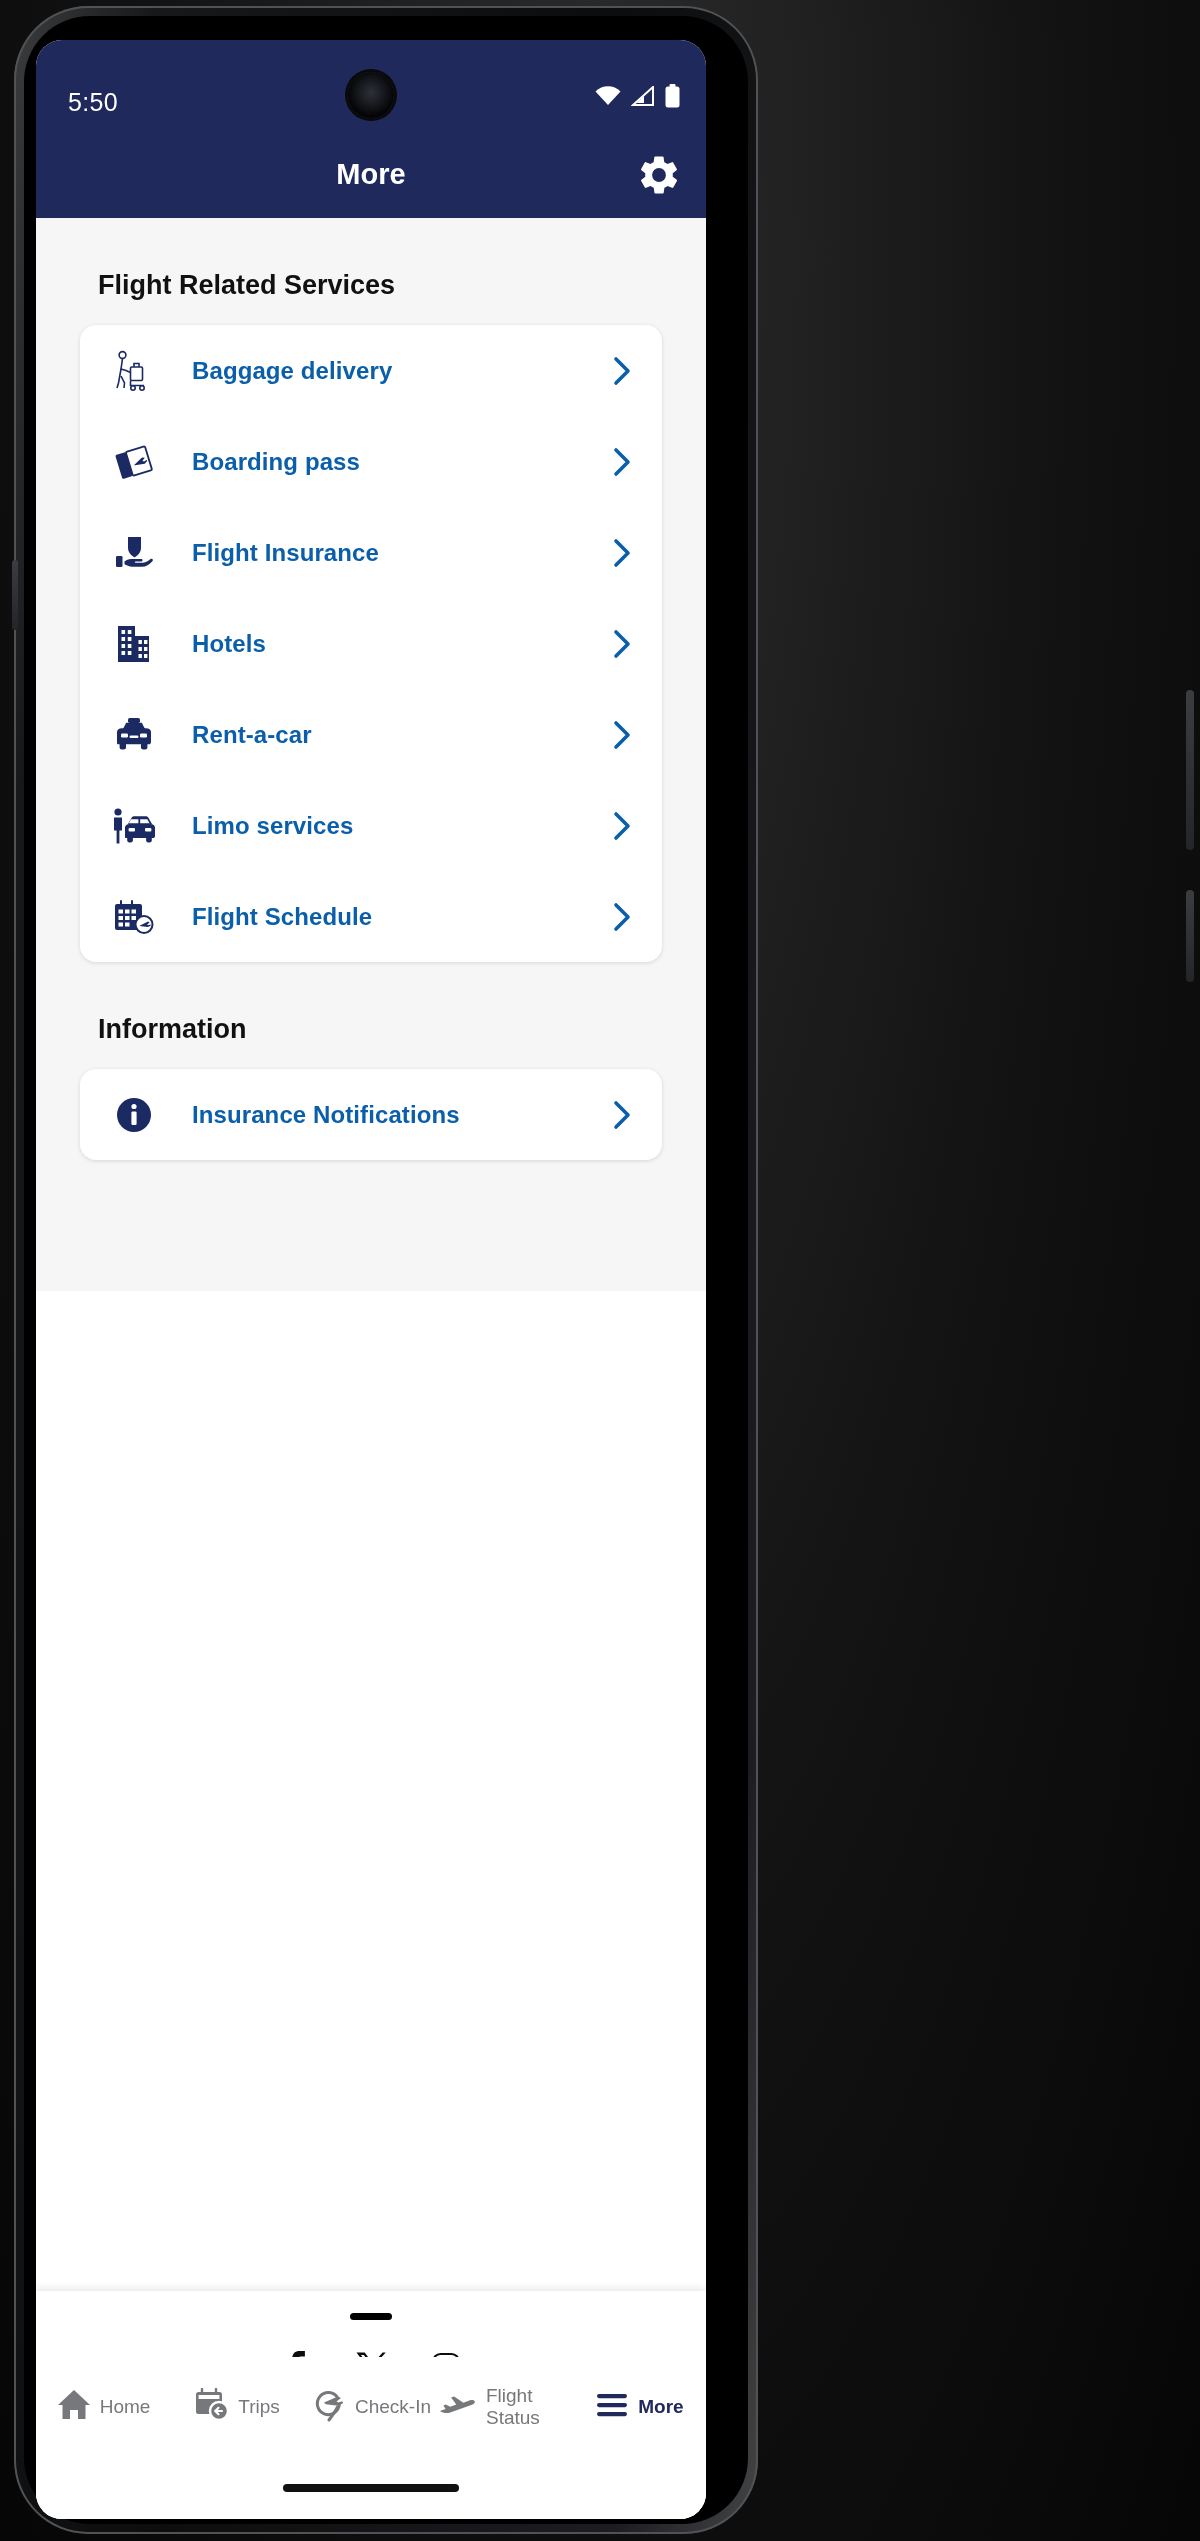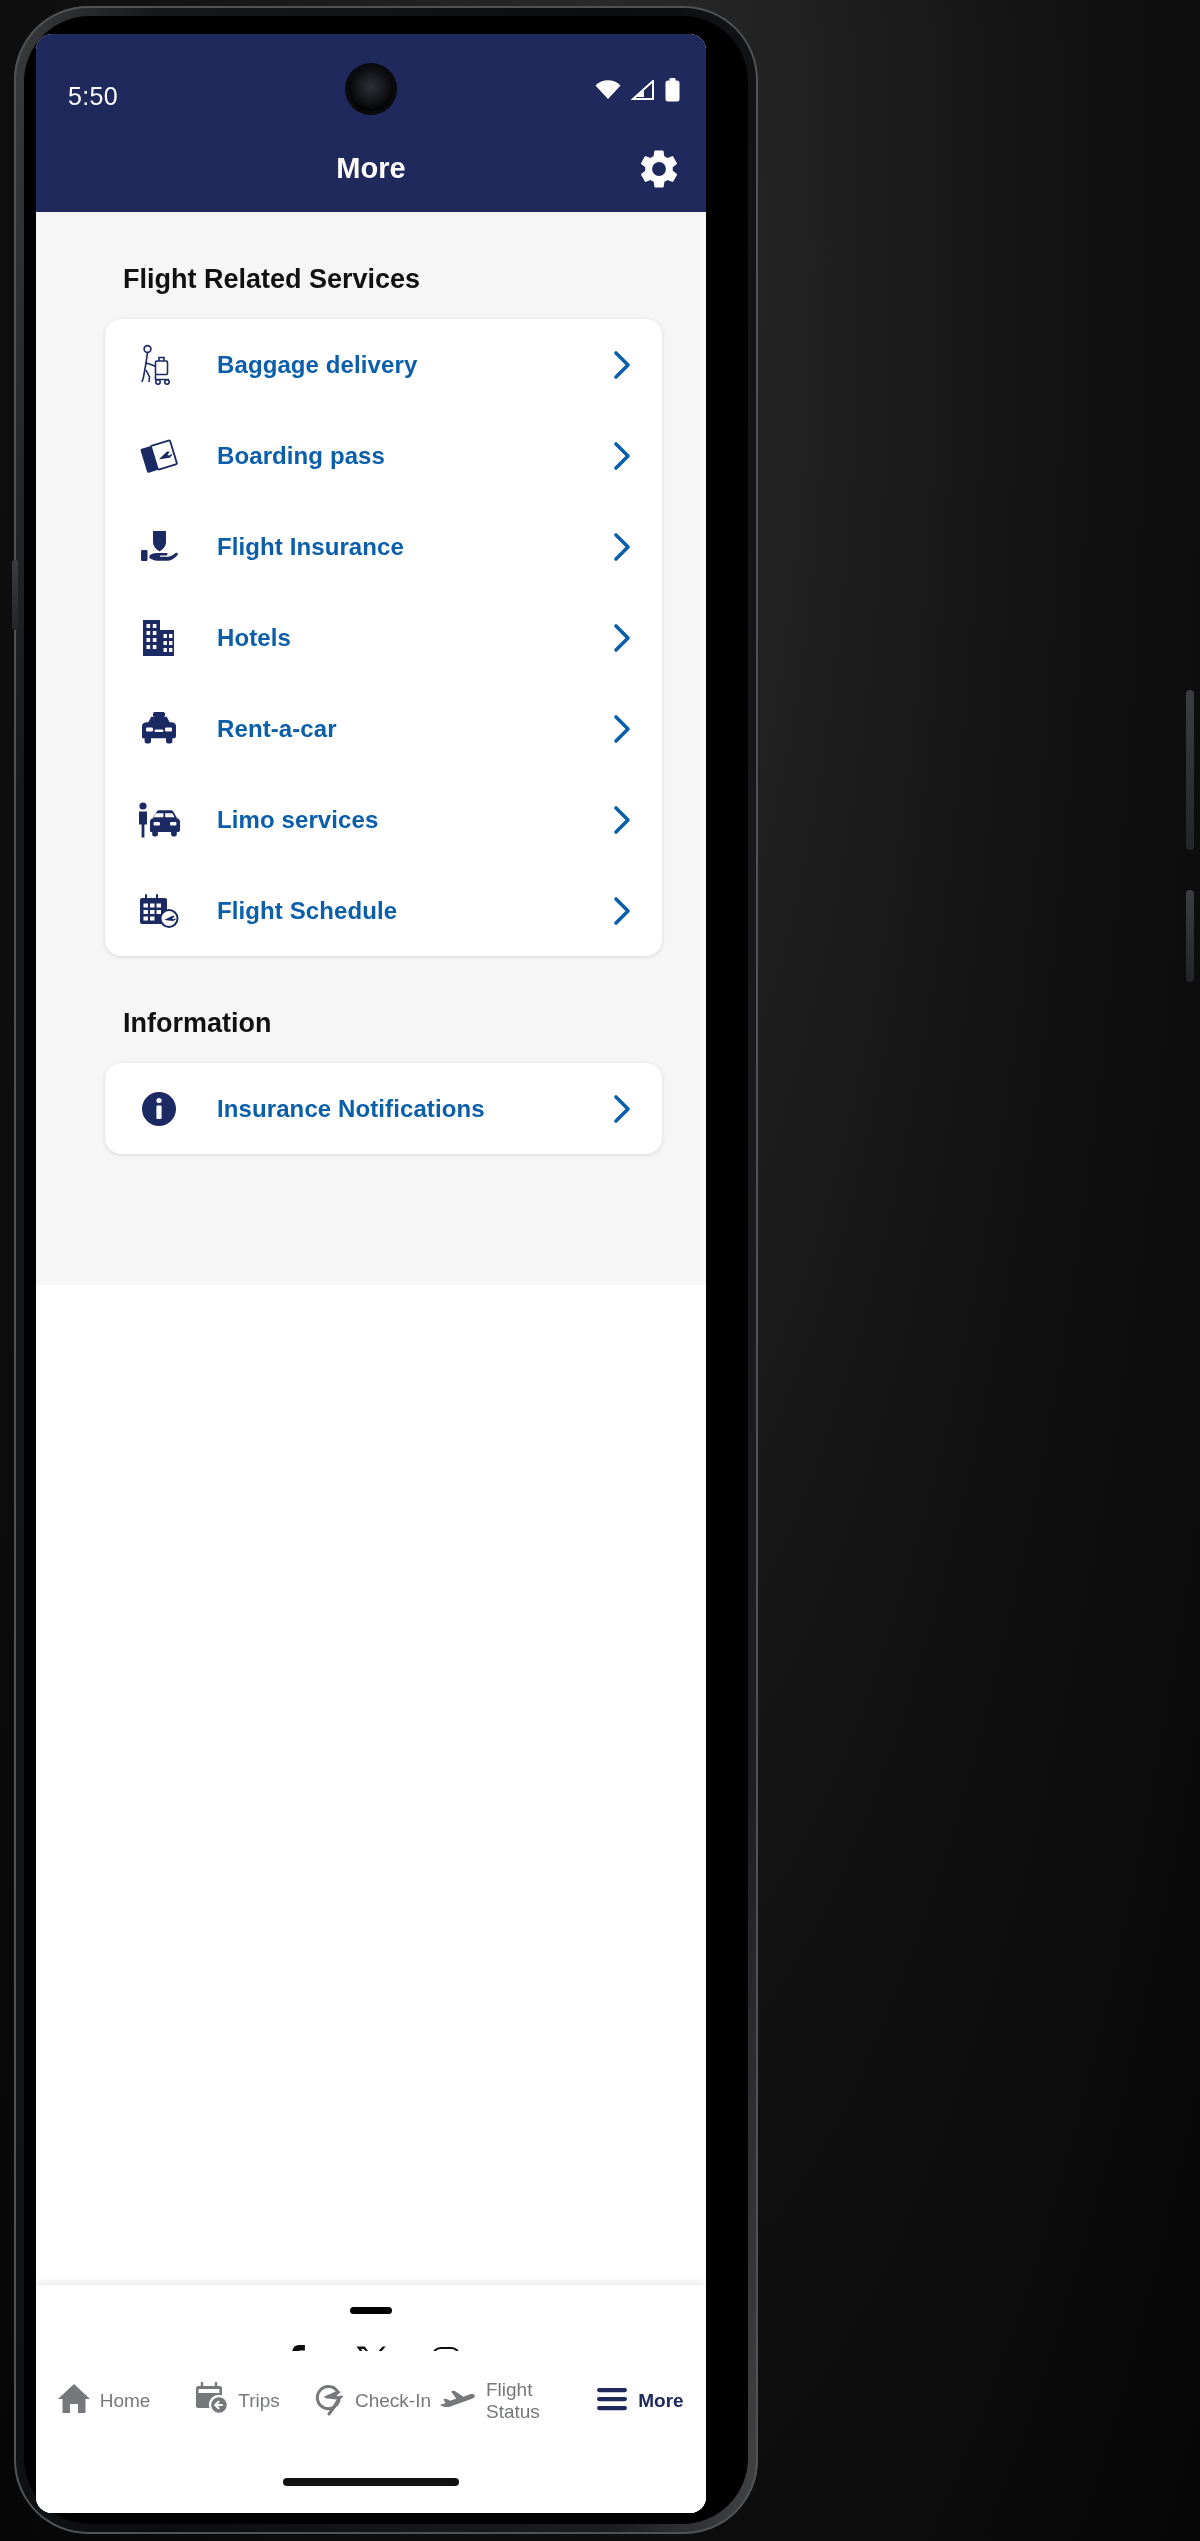--- a/index.html
+++ b/index.html
@@ -22,23 +22,23 @@
     background: linear-gradient(100deg,#3a3c3e 0%,#17181a 12%,#0c0d0f 50%,#1c1d20 88%,#424446 100%);
     box-shadow: 0 0 0 2px #505254 inset;
   }
   #phone-bezel {
     position: absolute; left: 24px; top: 16px;
     width: 724px; height: 2508px;
     border-radius: 66px;
     background: #000;
   }
   #screen {
-    position: absolute; left: 36px; top: 34px;
+    position: absolute; left: 36px; top: 40px;
     width: 670px; height: 2479px;
-    border-radius: 16px;
+    border-radius: 26px;
     background: #ffffff;
     overflow: hidden;
   }
   
   .side-btn {
     position: absolute; right: 6px;
     width: 8px; border-radius: 4px;
     background: linear-gradient(180deg,#3b3d40,#232528);
   }
   #btn-volume { top: 690px; height: 160px; }
@@ -78,21 +78,20 @@
   #settings-btn {
     position: absolute; right: 24px; top: 112px;
     width: 46px; height: 46px; pointer-events: auto; cursor: pointer;
   }
   
   #content {
     position: absolute; left: 0; top: 178px;
     width: 670px; height: 1073px;
     background: #f6f6f7;
     overflow: hidden;
-    padding-left: 25px;
   }
   .section-title {
     font-size: 27px; font-weight: bold; color: #111;
     margin: 52px 0 24px 62px;
   }
   .card {
     margin: 0 44px;
     background: #fff;
     border-radius: 16px;
     box-shadow: 0 1px 4px rgba(0,0,0,.13);

